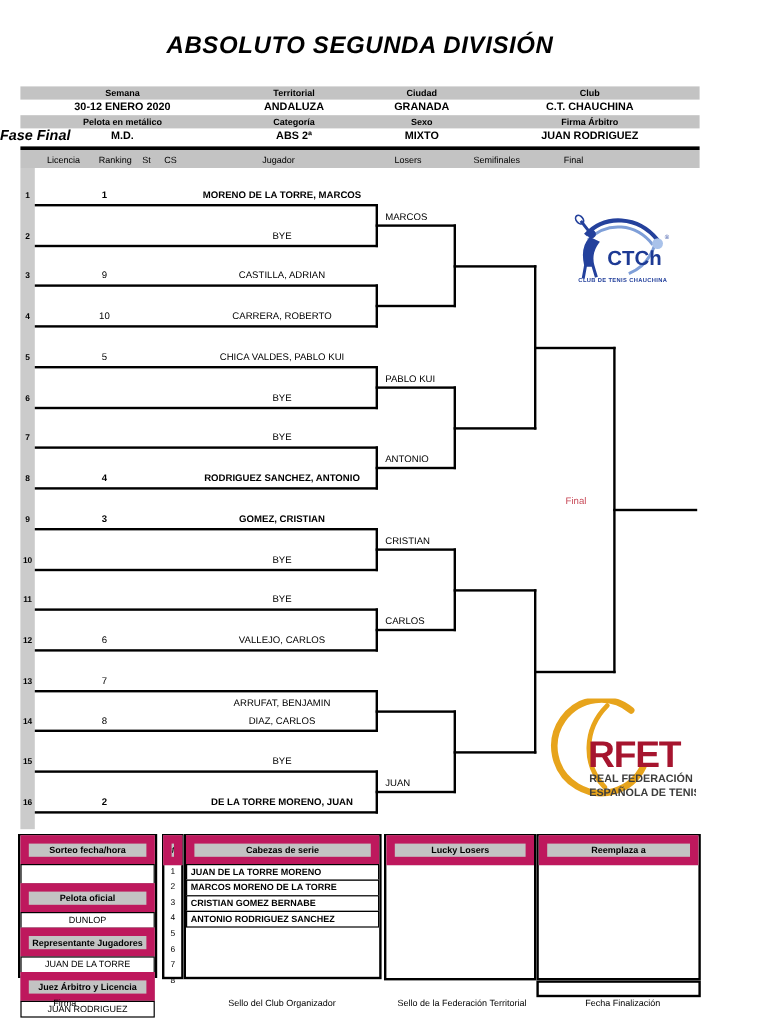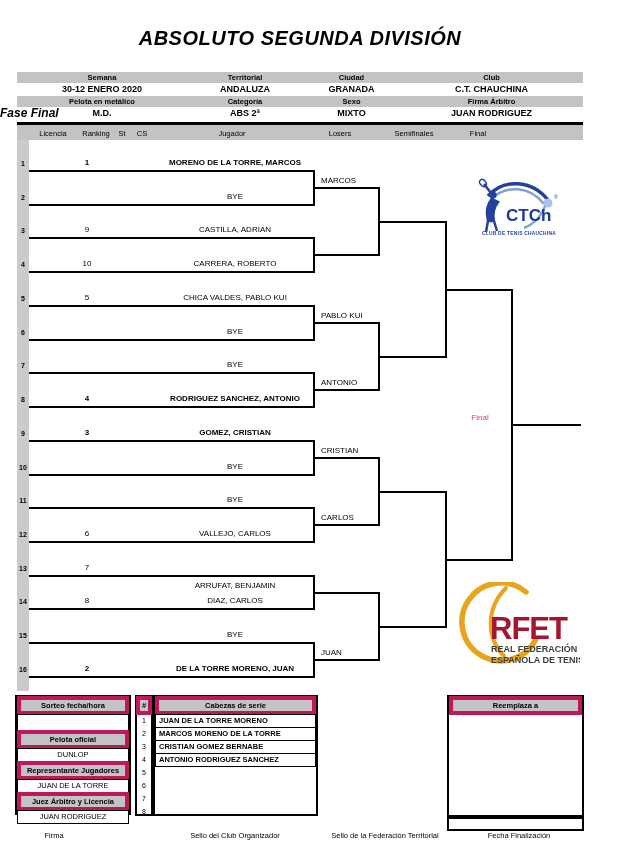--- a/index.html
+++ b/index.html
@@ -13,21 +13,21 @@
   .irow{position:absolute;left:17px;width:566px;display:grid;grid-template-columns:170px 116px 97px 183px;}
   .irow div{text-align:center;white-space:nowrap;overflow:hidden;}
   .glab{background:#c3c3c3;}
   .lab7{font-size:7.5px;font-weight:bold;line-height:11px;}
   .val9{font-size:9px;font-weight:bold;line-height:13px;}
   .thick{left:17px;top:122px;width:566px;height:3px;background:#000;}
   .colband{left:17px;top:125px;width:566px;height:15px;background:#c3c3c3;}
   .colh{position:absolute;top:129px;transform:translateX(-50%);font-size:7.5px;line-height:10px;white-space:nowrap;}
   .numstrip{left:17px;top:140px;width:12px;height:551px;background:#cbcbcb;}
   .fbox{position:absolute;border:2px solid #000;box-sizing:border-box;background:#fff;}
-  .fh{background:#c3c3c3;border:4px solid #be185d;margin-top:-1px;font-weight:bold;text-align:center;
+  .fh{background:#c3c3c3;border:7px solid #be185d;margin-top:-1px;font-weight:bold;text-align:center;
       font-size:7.5px;line-height:11px;height:11px;white-space:nowrap;overflow:hidden;}
   .fv{background:#fff;border:1px solid #000;margin-top:-1px;text-align:center;
       font-size:7.5px;line-height:12px;height:12px;white-space:nowrap;overflow:hidden;}
   .seedrow{background:#fff;border:1px solid #000;margin-top:-1px;font-weight:bold;text-align:left;
       padding-left:3px;font-size:7.5px;line-height:12px;height:12px;white-space:nowrap;overflow:hidden;}
   .hashnum{text-align:center;font-size:7px;line-height:13px;height:13px;}
   .sig{position:absolute;top:831px;transform:translateX(-50%);font-size:7.5px;line-height:10px;white-space:nowrap;}
 </style>
 </head>
 <body>
@@ -219,20 +219,23 @@
   </div>
 
   <div class="fbox" style="left:153px;top:695px;width:165px;height:121px;">
     <div class="fh">Cabezas  de serie</div>
     <div class="seedrow">JUAN DE LA TORRE MORENO</div>
     <div class="seedrow">MARCOS MORENO DE LA TORRE</div>
     <div class="seedrow">CRISTIAN GOMEZ BERNABE</div>
     <div class="seedrow">ANTONIO RODRIGUEZ SANCHEZ</div>
   </div>
 
+  <div class="fbox" style="left:320px;top:695px;width:127px;height:122px;">
+    <div class="fh">Lucky Losers</div>
+  </div>
 
   <div class="fbox" style="left:447px;top:695px;width:137px;height:122px;">
     <div class="fh">Reemplaza a</div>
   </div>
   <div class="fbox" style="left:447px;top:817px;width:137px;height:14px;"></div>
 
   <span class="sig" style="left:54px;">Firma</span>
   <span class="sig" style="left:235px;">Sello del Club Organizador</span>
   <span class="sig" style="left:385px;">Sello de la Federación Territorial</span>
   <span class="sig" style="left:519px;">Fecha Finalización</span>

